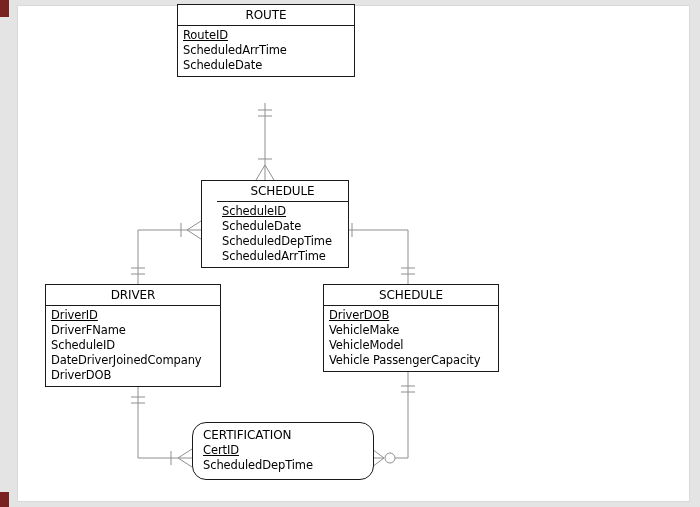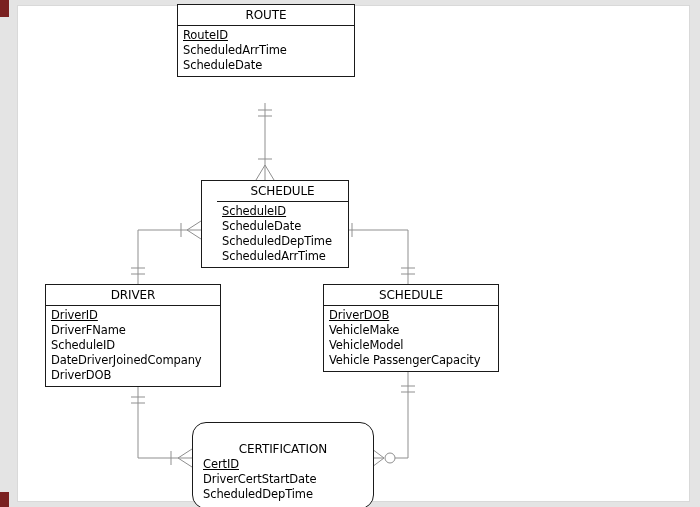--- a/index.html
+++ b/index.html
@@ -28,21 +28,21 @@
   }
   .entity-title{
     text-align:center;font-size:12px;
     padding:3px 4px 2px 4px;border-bottom:1px solid #1a1a1a;
   }
   .entity-attrs{padding:2px 5px 3px 5px;}
   .attr{white-space:nowrap;}
   .attr.pk{text-decoration:underline;}
   .entity--soft{border-radius:14px;}
   .entity--soft .entity-title{
-    text-align:center;border-bottom:none;padding:5px 10px 0 10px;margin-top:14px;
+    text-align:left;border-bottom:none;padding:5px 10px 0 10px;
   }
   .entity--soft .entity-attrs{padding:0 10px 6px 10px;}
 </style>
 </head>
 <body>
 
 <div class="panel"></div>
 <div class="accent top"></div>
 <div class="accent bottom"></div>
 
@@ -121,16 +121,15 @@
     <div class="attr">VehicleMake</div>
     <div class="attr">VehicleModel</div>
     <div class="attr">Vehicle PassengerCapacity</div>
   </div>
 </div>
 
 <div class="entity entity--soft" style="left:192px;top:422px;width:180px;">
   <div class="entity-title">CERTIFICATION</div>
   <div class="entity-attrs">
     <div class="attr pk">CertID</div>
-    <div class="attr">DriverCertStartDate</div>
     <div class="attr">ScheduledDepTime</div>
   </div>
 </div>
 
 </body></html>

